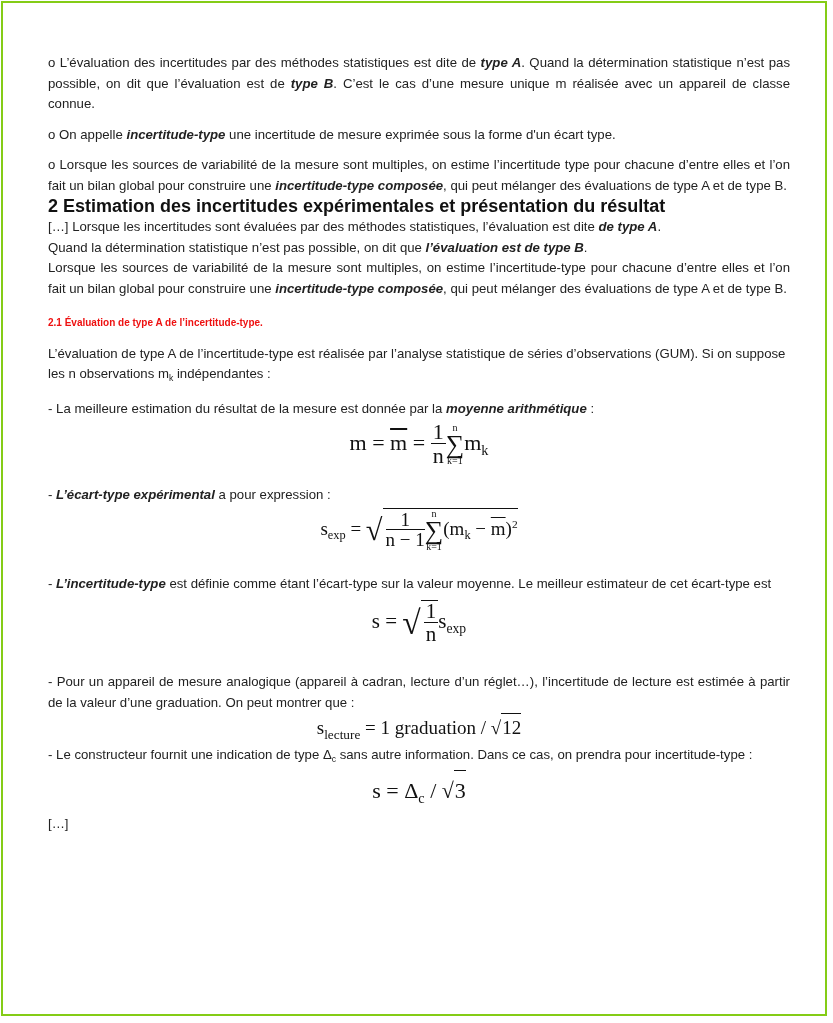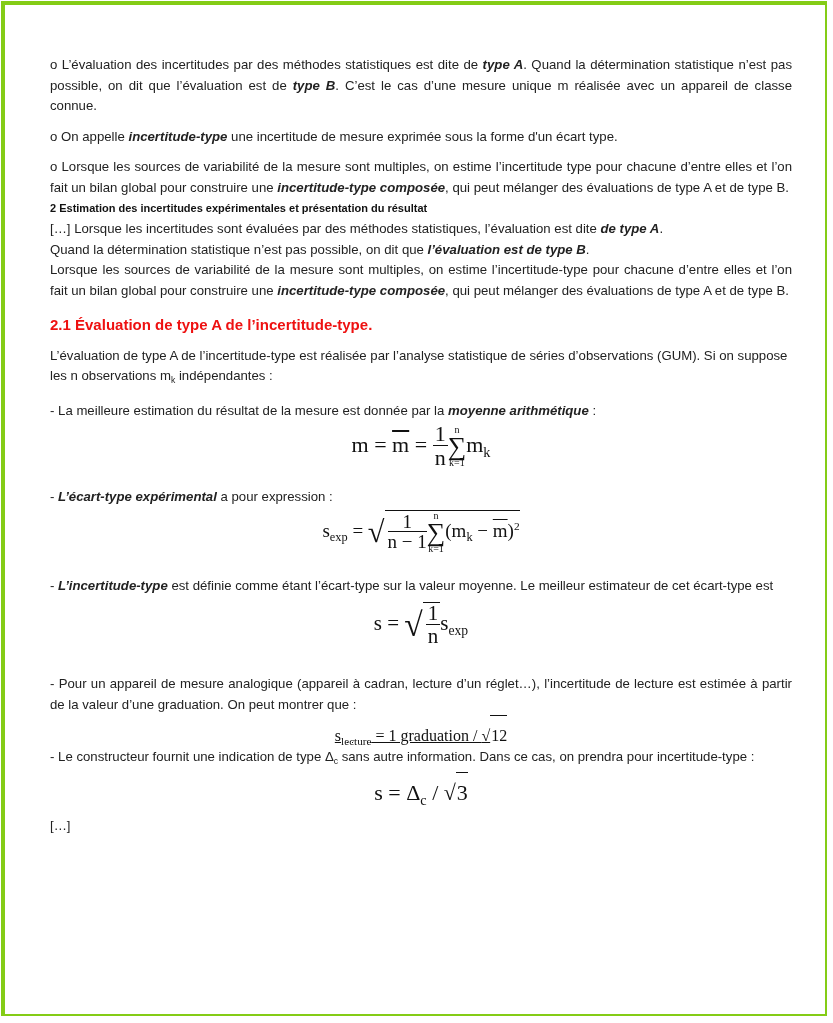--- a/index.html
+++ b/index.html
@@ -1,32 +1,32 @@
 <!DOCTYPE html>
 <html><head>
 <meta charset="utf-8">
 <style>
   html, body { margin: 0; padding: 0; background: #ffffff; }
   body { width: 833px; height: 1023px; position: relative; overflow: hidden; }
   .page {
     position: absolute; left: 1px; top: 1px; width: 826px; height: 1015px;
-    border: 4px solid #84cc16; border-right-width: 2px; border-bottom-width: 2px;
+    border: 2px solid #84cc16; border-right-width: 2px; border-bottom-width: 2px;
     box-sizing: border-box; background: #fff;
   }
   .content {
     position: absolute; left: 45px; top: 50px; width: 742px;
     font-family: "Liberation Sans", sans-serif; font-size: 13.2px; color: #222;
     line-height: 20.5px;
   }
   p { margin: 0; }
   .just { text-align: justify; }
   .gap { margin-bottom: 10px; }
   .bi { font-weight: bold; font-style: italic; }
-  .h2 { font-weight: bold; font-size: 11px; color: #111; line-height: 21px; }
-  .red { color: #ee1111; font-weight: bold; font-size: 15px; }
+  .h2 { font-weight: bold; font-size: 18px; color: #111; line-height: 21px; }
+  .red { color: #ee1111; font-weight: bold; font-size: 10px; }
   .formula {
     font-family: "Liberation Serif", serif; color: #111; text-align: center;
     position: relative;
   }
   sub { font-size: 0.65em; vertical-align: -0.35em; }
   .frac { display: inline-block; vertical-align: middle; text-align: center; }
   .frac .num { display: block; border-bottom: 1px solid #111; padding: 0 2px; line-height: 1; }
   .frac .den { display: block; line-height: 1.1; }
   .sum { display: inline-block; vertical-align: middle; text-align: center; line-height: 1; }
   .sum .up, .sum .lo { display: block; font-size: 10px; }
@@ -73,21 +73,21 @@
     </div>
 
     <p><span>- </span><span class="bi">L’incertitude-type</span><span> est définie comme étant l’écart-type sur la valeur moyenne. Le meilleur estimateur de cet écart-type est</span></p>
 
     <div class="formula" style="font-size:21px; height:72px; padding-top:6px;">
       <span>s</span><span> = </span><span class="radsign">√</span><span class="rad"><span class="frac"><span class="num">1</span><span class="den">n</span></span></span><span>s</span><sub>exp</sub>
     </div>
 
     <p class="just">- Pour un appareil de mesure analogique (appareil à cadran, lecture d’un réglet…), l’incertitude de lecture est estimée à partir de la valeur d’une graduation. On peut montrer que :</p>
 
-    <div class="formula" style="font-size:16px; height:32px; line-height:40px;text-decoration:underline;">
+    <div class="formula" style="font-size:19px; height:32px; line-height:28px;">
       <span>s</span><sub style="font-size:0.7em">lecture</sub><span> = 1 graduation / </span><span>√</span><span class="rad" style="padding-left:1px">12</span>
     </div>
 
     <p class="just"><span>- Le constructeur fournit une indication de type Δ</span><sub>c</sub><span> sans autre information. Dans ce cas, on prendra pour incertitude-type :</span></p>
 
     <div class="formula" style="font-size:22px; height:44px; line-height:40px;">
       <span>s = Δ</span><sub>c</sub><span> / </span><span>√</span><span class="rad" style="padding-left:1px">3</span>
     </div>
 
     <p>[…]</p>

